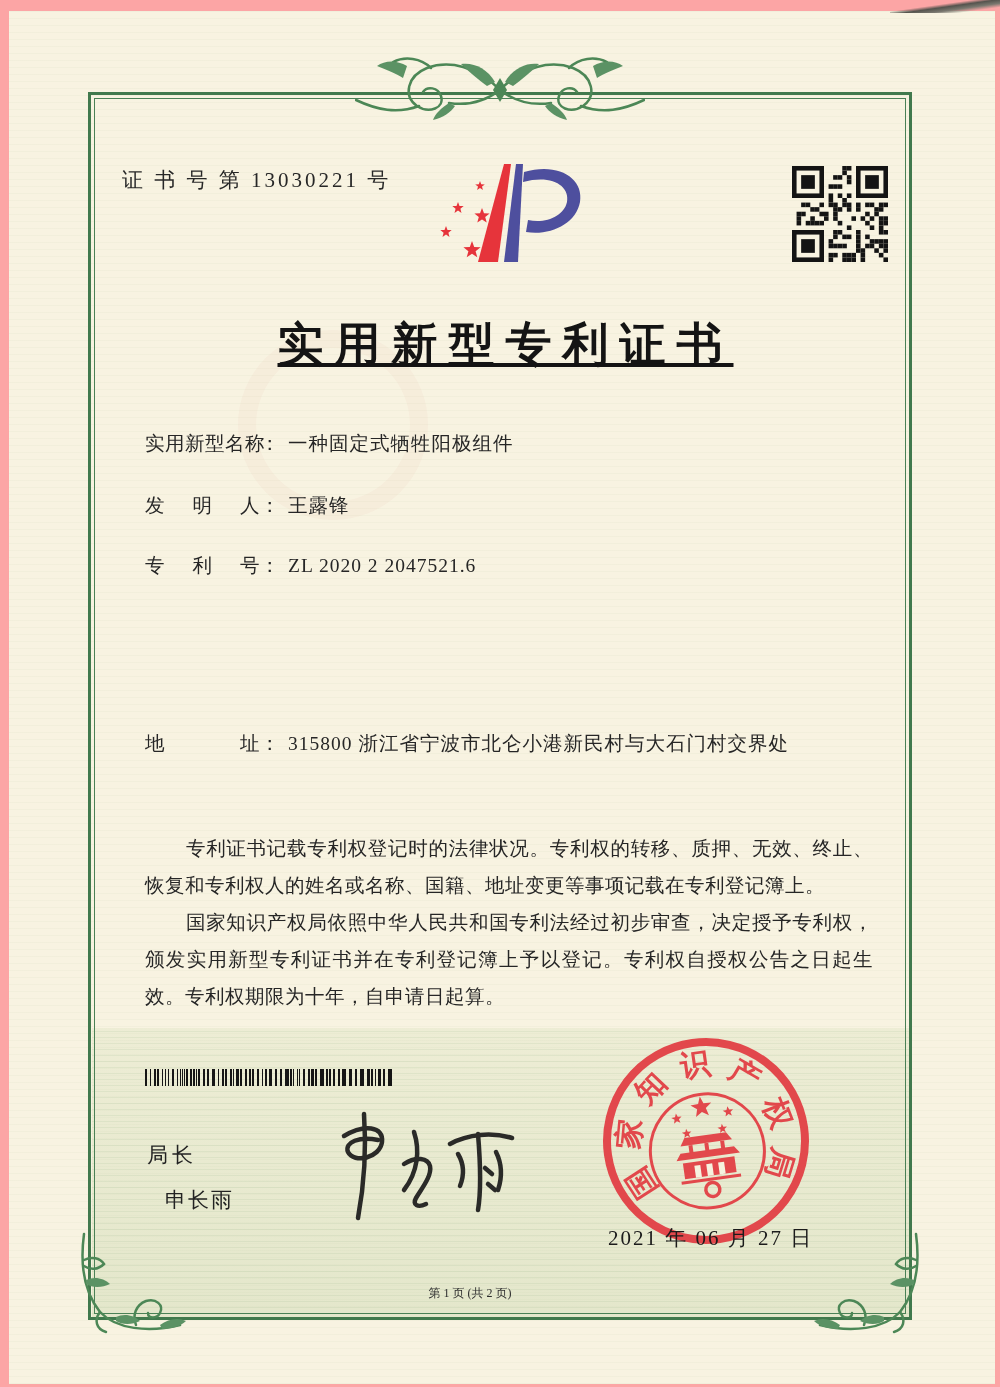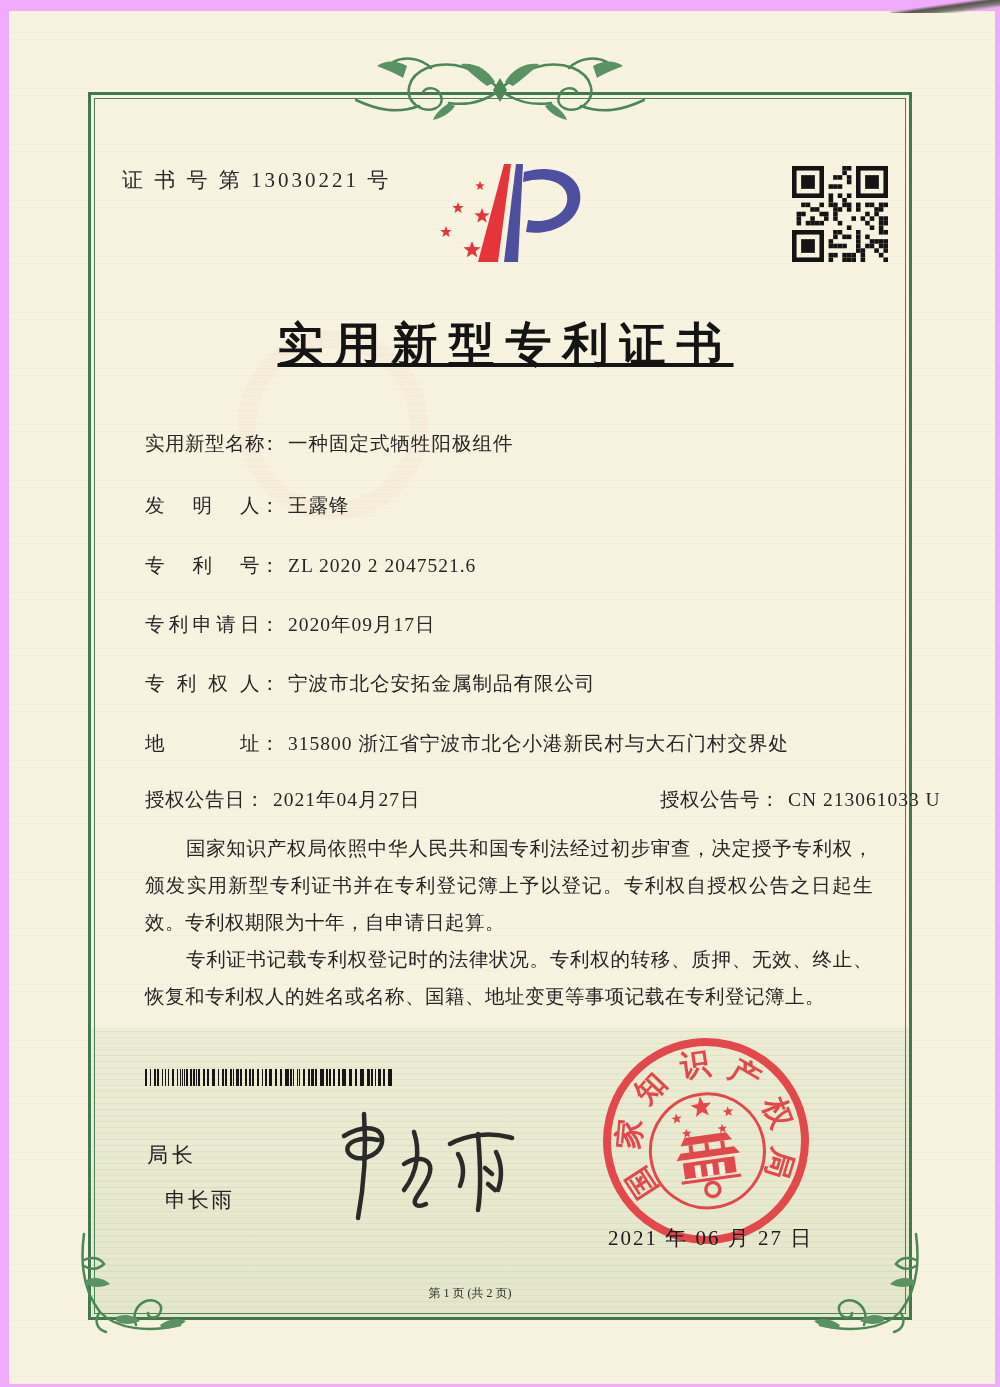--- a/index.html
+++ b/index.html
@@ -1,17 +1,17 @@
 <!DOCTYPE html>
 <html><head>
 <meta charset="utf-8">
 <style>
   * { margin:0; padding:0; box-sizing:border-box; }
   body { background:#b9b7b2; font-family:"Liberation Serif","DejaVu Serif",serif; }
-  .page { position:relative; width:1000px; height:1387px; background:#f0abfc; overflow:hidden; }
+  .page { position:relative; width:1000px; height:1387px; background:#fca5a5; overflow:hidden; }
 
   
   .paper { position:absolute; left:9px; top:11px; right:5px; bottom:3px; background:#f8f3e1; }
   .paper::before { content:""; position:absolute; inset:0;
     background:repeating-linear-gradient(0deg, rgba(150,175,130,0.06) 0 1px, transparent 1px 7px); }
   .scan-sliver { position:absolute; top:0; right:0; width:110px; height:13px;
     background:linear-gradient(172deg, transparent 40%, #55544e 52%, #7a786f 66%, transparent 80%); }
 
   
   .tint-bottom { position:absolute; left:92px; top:1028px; width:818px; height:292px;
@@ -251,40 +251,28 @@
 
   <div class="frow" style="top:430px">
     <span class="flabel">实用新型名称</span><span class="fcolon">：</span><span class="fvalue">一种固定式牺牲阳极组件</span>
   </div>
   <div class="frow" style="top:492px">
     <span class="flabel">发明人</span><span class="fcolon">：</span><span class="fvalue">王露锋</span>
   </div>
   <div class="frow" style="top:552px">
     <span class="flabel">专利号</span><span class="fcolon">：</span><span class="fvalue">ZL 2020 2 2047521.6</span>
   </div>
-  <div class="frow" style="top:611px">
-    <span class="flabel">专利申请日</span><span class="fcolon">：</span><span class="fvalue">2020年09月17日</span>
-  </div>
-  <div class="frow" style="top:670px">
-    <span class="flabel">专利权人</span><span class="fcolon">：</span><span class="fvalue">宁波市北仑安拓金属制品有限公司</span>
-  </div>
   <div class="frow" style="top:730px">
     <span class="flabel">地址</span><span class="fcolon">：</span><span class="fvalue">315800 浙江省宁波市北仑小港新民村与大石门村交界处</span>
   </div>
 
-  <div class="frow" style="top:786px; width:728px">
-    <span>授权公告日</span><span class="fcolon">：</span><span class="fvalue">2021年04月27日</span>
-    <span class="grant-right">
-      <span>授权公告号</span><span class="fcolon">：</span><span class="fvalue">CN 213061033 U</span>
-    </span>
-  </div>
 
   <div class="body-text">
+    <p>专利证书记载专利权登记时的法律状况。专利权的转移、质押、无效、终止、恢复和专利权人的姓名或名称、国籍、地址变更等事项记载在专利登记簿上。</p>
     <p>国家知识产权局依照中华人民共和国专利法经过初步审查，决定授予专利权，颁发实用新型专利证书并在专利登记簿上予以登记。专利权自授权公告之日起生效。专利权期限为十年，自申请日起算。</p>
-    <p>专利证书记载专利权登记时的法律状况。专利权的转移、质押、无效、终止、恢复和专利权人的姓名或名称、国籍、地址变更等事项记载在专利登记簿上。</p>
   </div>
 
   <svg class="barcode" id="barcode-bars" viewBox="0 0 248 17" preserveAspectRatio="none">
       <rect x="0" y="0" width="2" height="17" fill="#161616"></rect>
       <rect x="5" y="0" width="1" height="17" fill="#161616"></rect>
       <rect x="9" y="0" width="2" height="17" fill="#161616"></rect>
       <rect x="12" y="0" width="2" height="17" fill="#161616"></rect>
       <rect x="17" y="0" width="1" height="17" fill="#161616"></rect>
       <rect x="20" y="0" width="1" height="17" fill="#161616"></rect>
       <rect x="23" y="0" width="1" height="17" fill="#161616"></rect>

